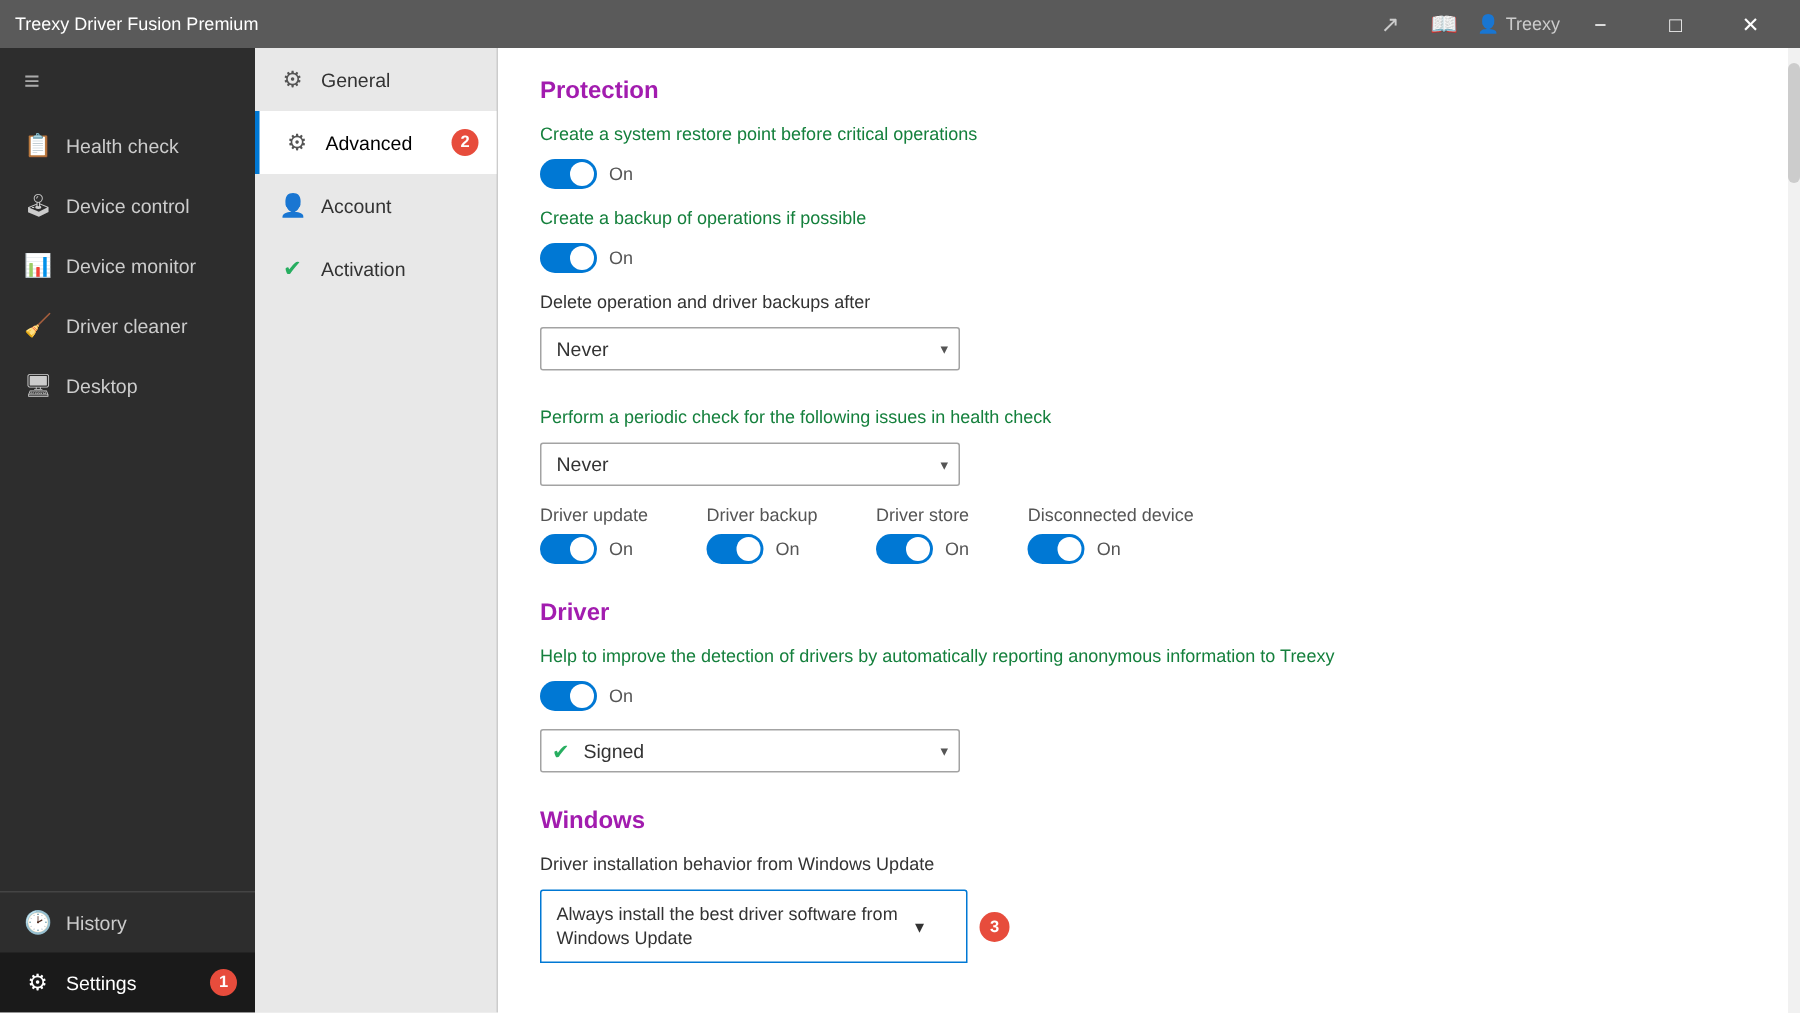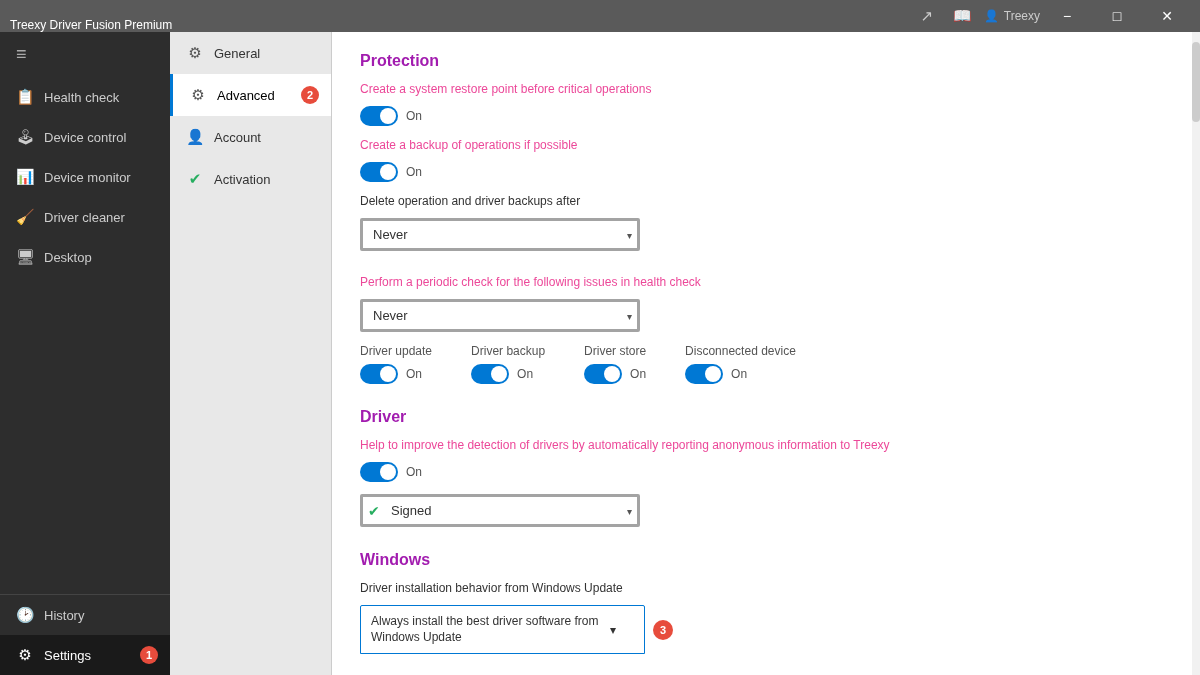--- a/index.html
+++ b/index.html
@@ -3,21 +3,21 @@
   <meta charset="utf-8">
   <style>
     * { box-sizing: border-box; margin: 0; padding: 0; }
     body { font-family: 'Segoe UI', sans-serif; font-size: 13px; background: #f0f0f0; width: 1200px; height: 675px; overflow: hidden; }
 
     
     .titlebar {
       height: 32px;
       background: #5a5a5a;
       display: flex;
-      align-items: flex-end;
+      align-items: center;
       justify-content: space-between;
       padding: 0 10px;
       color: #fff;
       font-size: 12px;
     }
     .titlebar-left { display: flex; align-items: center; gap: 8px; }
     .titlebar-right { display: flex; align-items: center; gap: 4px; }
     .titlebar-btn {
       width: 46px; height: 32px;
       display: flex; align-items: center; justify-content: center;
@@ -145,21 +145,21 @@
       width: 16px; height: 16px;
       background: #fff;
       border-radius: 50%;
     }
     .toggle-text { font-size: 12px; color: #555; }
 
     
     .dropdown-wrap { position: relative; display: inline-block; }
     .dropdown {
       width: 280px;
-      border: 3px solid #a3a3a3;
+      border: 1px solid #a3a3a3;
       padding: 6px 28px 6px 10px;
       background: #fff;
       font-size: 13px;
       color: #333;
       appearance: none;
       cursor: pointer;
       border-radius: 2px;
     }
     .dropdown-arrow {
       position: absolute;
@@ -193,21 +193,21 @@
       cursor: pointer;
       display: flex; align-items: center; justify-content: space-between;
       border-radius: 2px 2px 0 0;
     }
 
     
     .main-content::-webkit-scrollbar { width: 8px; }
     .main-content::-webkit-scrollbar-track { background: #f1f1f1; }
     .main-content::-webkit-scrollbar-thumb { background: #ccc; border-radius: 4px; }
 
-    .help-text { font-size: 12px; color: #ec4899; margin-bottom: 10px; }
+    .help-text { font-size: 12px; color: #15803d; margin-bottom: 10px; }
     .help-text.dark { color: #333; }
   </style>
 </head>
 <body>
 
 <div class="titlebar">
   <div class="titlebar-left">
     <span>Treexy Driver Fusion Premium</span>
   </div>
   <div class="titlebar-right">

